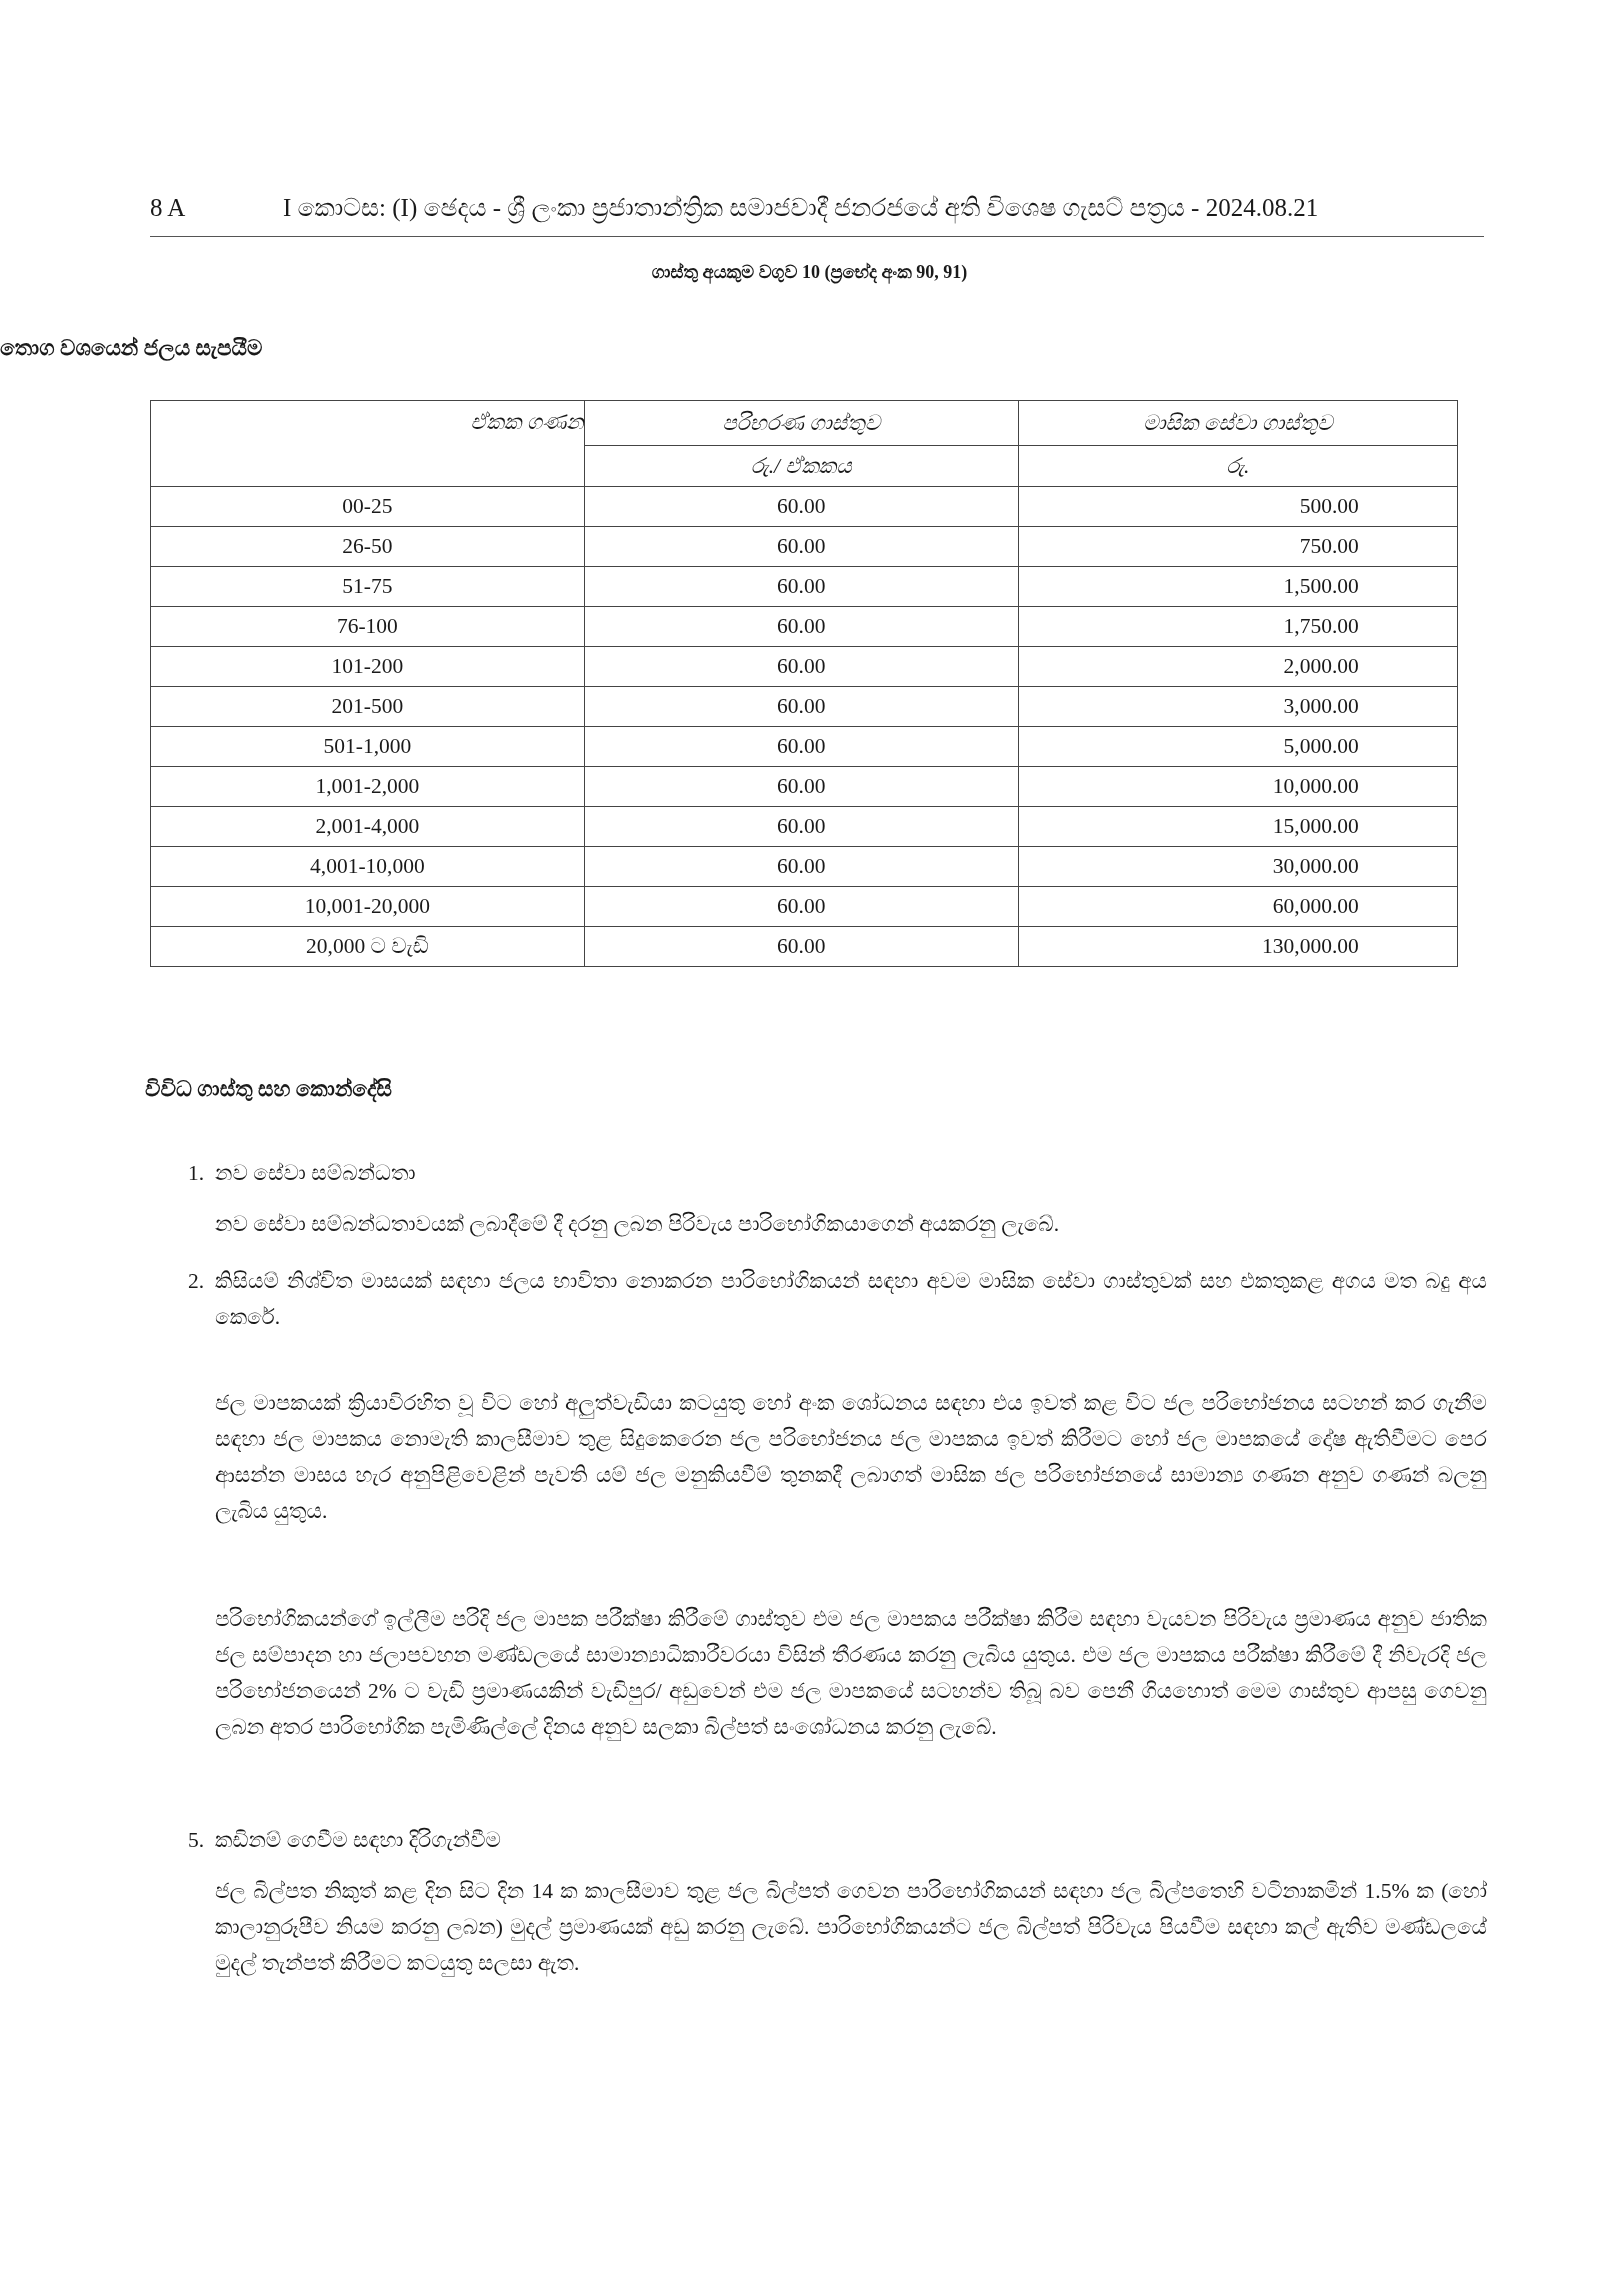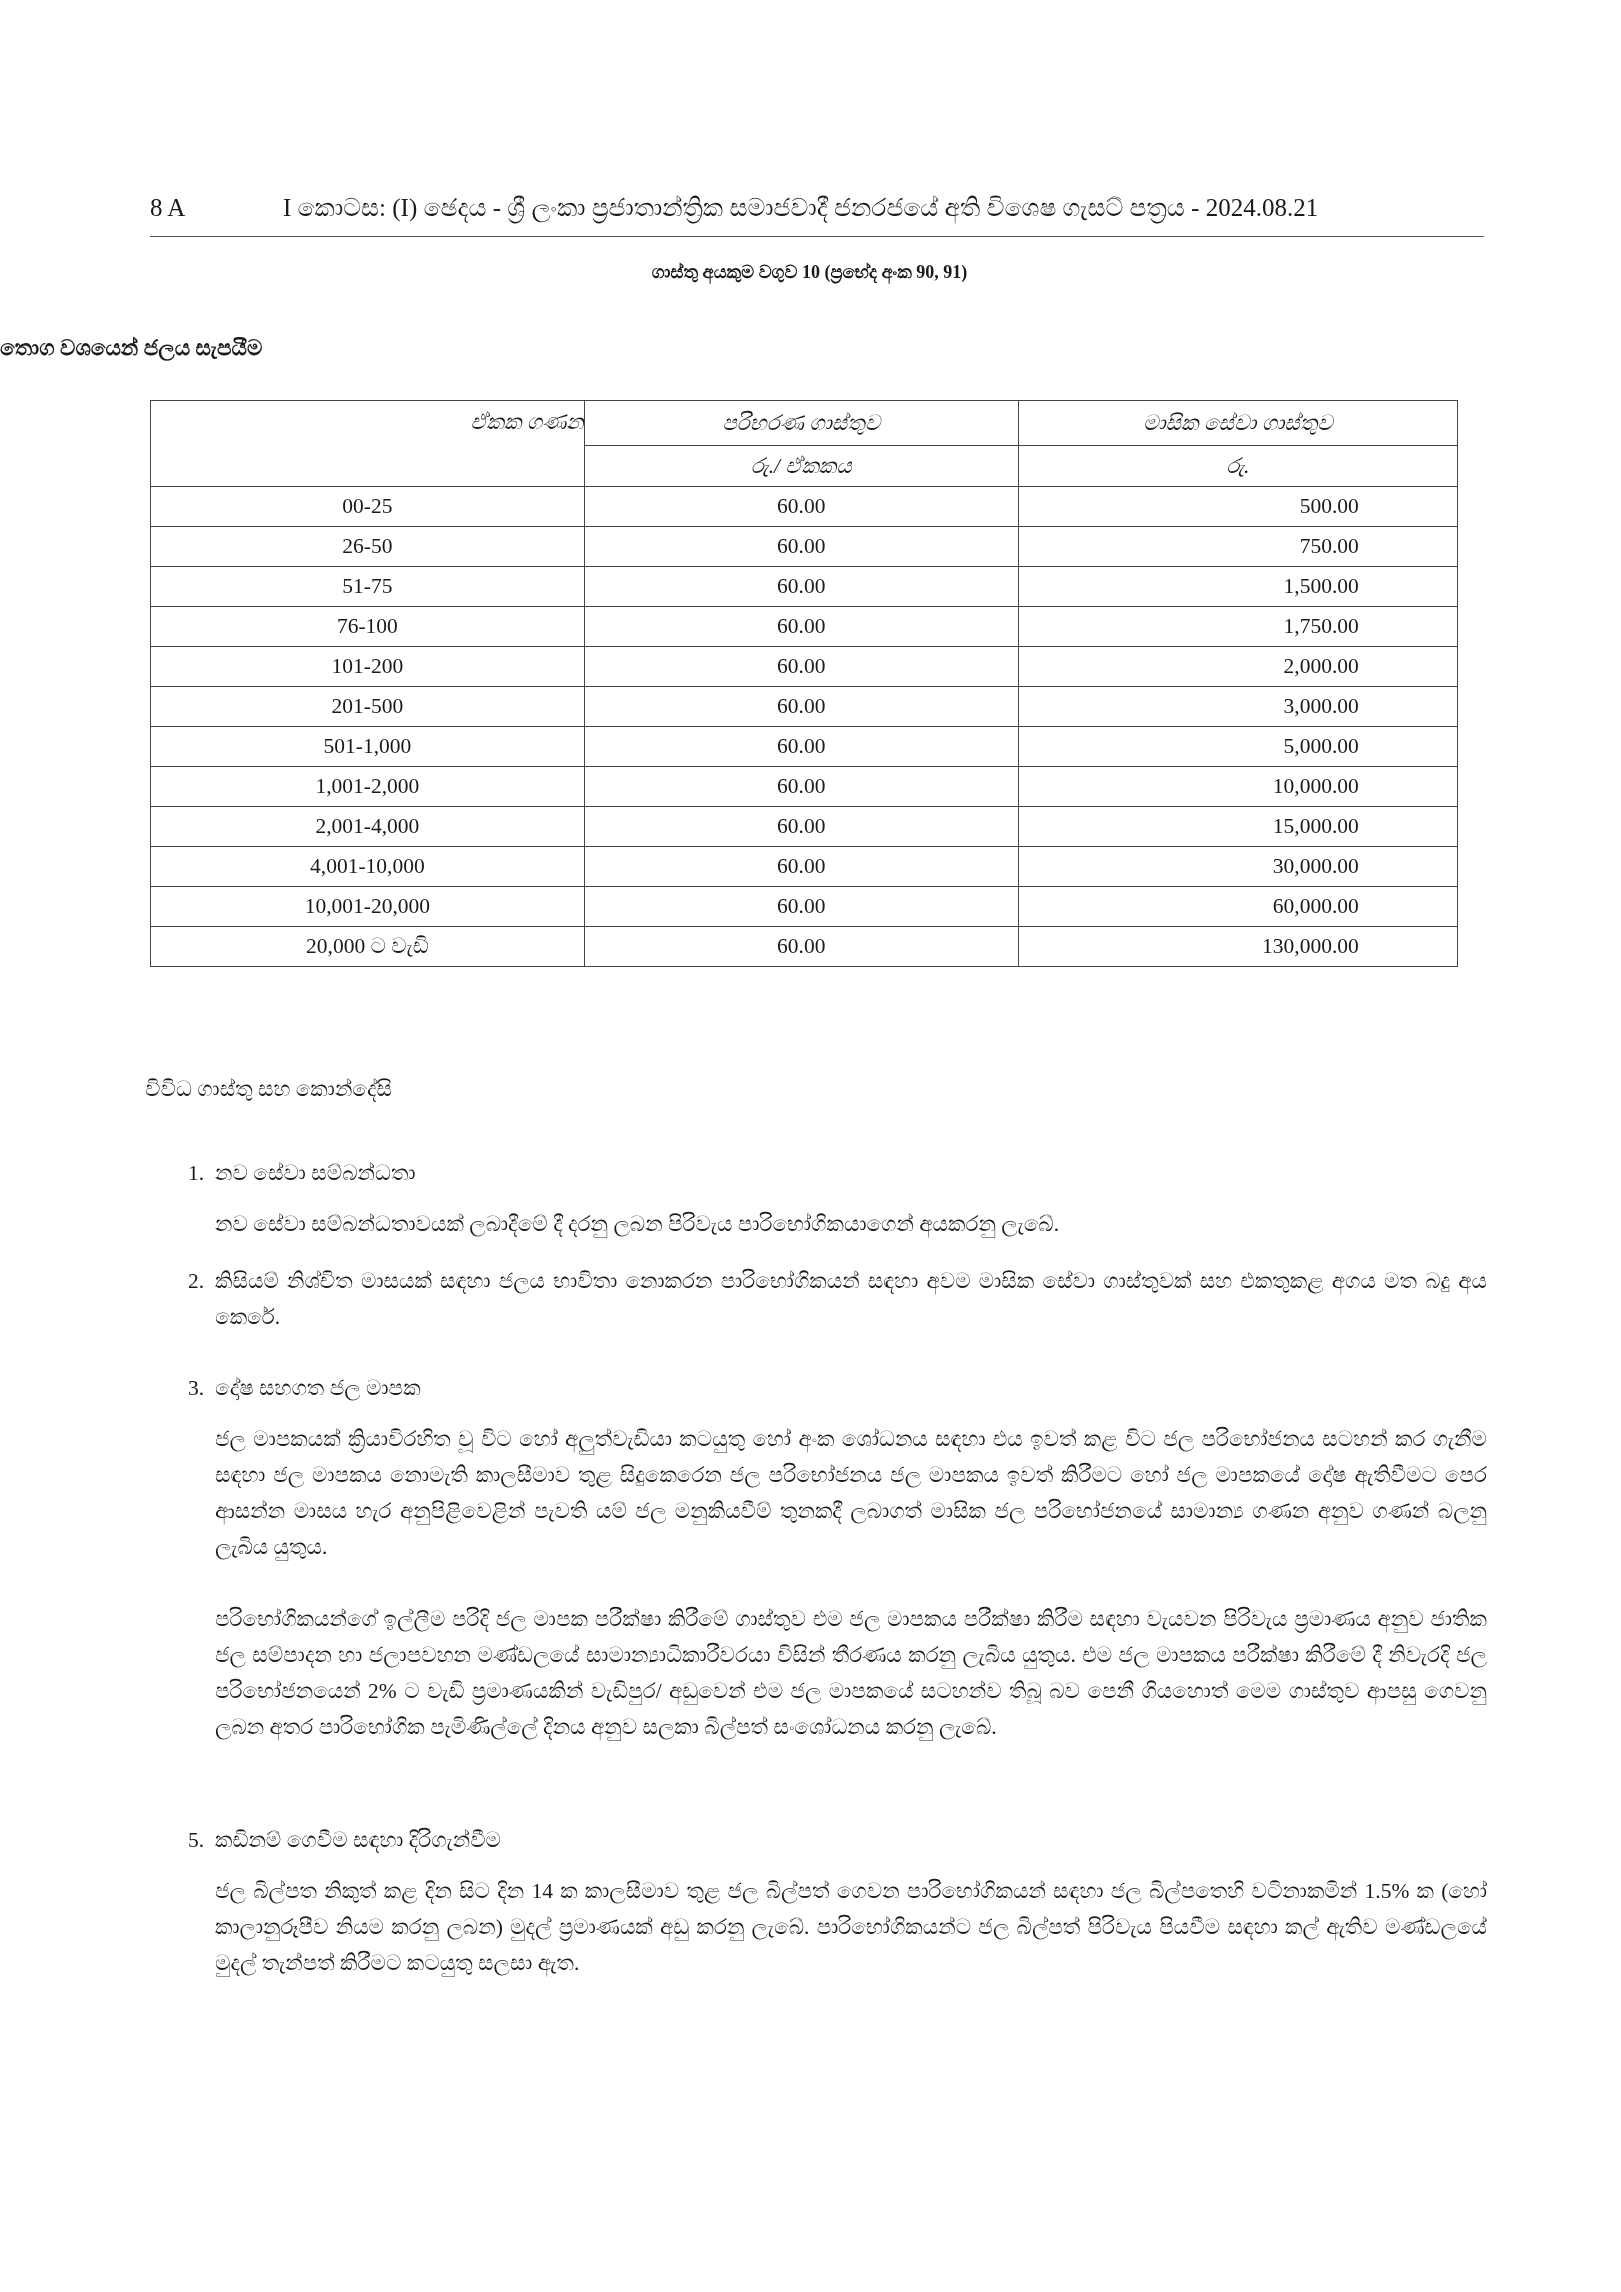--- a/index.html
+++ b/index.html
@@ -91,21 +91,21 @@
       display: inline-block;
       width: 161px;
       text-align: right;
       padding-left: 81px;
     }
     .section-head {
       position: absolute;
       left: 145px;
       top: 1077px;
       font-size: 21.5px;
-      font-weight: normal;
+      font-weight: bold;
     }
     .clause {
       position: absolute;
       left: 188px;
       width: 1299px;
       font-size: 21.5px;
       line-height: 36px;
     }
     .clause .c-title {
       display: block;
@@ -219,21 +219,20 @@
 <div class="clause" id="clause-1">
   <span class="c-title"><span class="c-num">1.</span><span>නව සේවා සම්බන්ධතා</span></span>
   <span class="c-body">නව සේවා සම්බන්ධතාවයක් ලබාදීමේ දී දරනු ලබන පිරිවැය පාරිභෝගිකයාගෙන් අයකරනු ලැබේ.</span>
 </div>
 
 <div class="clause" id="clause-2">
   <span class="c-title" style="padding-left:27px; text-indent:-27px; text-align: justify;"><span class="c-num" style="text-indent:0;">2.</span><span>කිසියම් නිශ්චිත මාසයක් සඳහා ජලය භාවිතා නොකරන පාරිභෝගිකයන් සඳහා අවම මාසික සේවා ගාස්තුවක් සහ එකතුකළ අගය මත බදු අය කෙරේ.</span></span>
 </div>
 
 <div class="clause" id="clause-3">
-  <span class="c-title"><span class="c-num">3.</span><span>දෝෂ සහගත ජල මාපක</span></span>
   <span class="c-body">ජල මාපකයක් ක්‍රියාවිරහිත වූ විට හෝ අලුත්වැඩියා කටයුතු හෝ අංක ශෝධනය සඳහා එය ඉවත් කළ විට ජල පරිභෝජනය සටහන් කර ගැනීම සඳහා ජල මාපකය නොමැති කාලසීමාව තුළ සිදුකෙරෙන ජල පරිභෝජනය ජල මාපකය ඉවත් කිරීමට හෝ ජල මාපකයේ දෝෂ ඇතිවීමට පෙර ආසන්න මාසය හැර අනුපිළිවෙළින් පැවති යම් ජල මනුකියවීම් තුනකදී ලබාගත් මාසික ජල පරිභෝජනයේ සාමාන්‍ය ගණන අනුව ගණන් බලනු ලැබිය යුතුය.</span>
 </div>
 
 <div class="clause" id="clause-4">
   <span class="c-body">පරිභෝගිකයන්ගේ ඉල්ලීම පරිදි ජල මාපක පරීක්ෂා කිරීමේ ගාස්තුව එම ජල මාපකය පරීක්ෂා කිරීම සඳහා වැයවන පිරිවැය ප්‍රමාණය අනුව ජාතික ජල සම්පාදන හා ජලාපවහන මණ්ඩලයේ සාමාන්‍යාධිකාරීවරයා විසින් තීරණය කරනු ලැබිය යුතුය. එම ජල මාපකය පරීක්ෂා කිරීමේ දී නිවැරදි ජල පරිභෝජනයෙන් 2% ට වැඩි ප්‍රමාණයකින් වැඩිපුර/ අඩුවෙන් එම ජල මාපකයේ සටහන්ව තිබූ බව පෙනී ගියහොත් මෙම ගාස්තුව ආපසු ගෙවනු ලබන අතර පාරිභෝගික පැමිණිල්ලේ දිනය අනුව සලකා බිල්පත් සංශෝධනය කරනු ලැබේ.</span>
 </div>
 
 <div class="clause" id="clause-5">
   <span class="c-title"><span class="c-num">5.</span><span>කඩිනම් ගෙවීම සඳහා දිරිගැන්වීම</span></span>
   <span class="c-body">ජල බිල්පත නිකුත් කළ දින සිට දින 14 ක කාලසීමාව තුළ ජල බිල්පත් ගෙවන පාරිභෝගිකයන් සඳහා ජල බිල්පතෙහි වටිනාකමින් 1.5% ක (හෝ කාලානුරූපීව නියම කරනු ලබන) මුදල් ප්‍රමාණයක් අඩු කරනු ලැබේ. පාරිභෝගිකයන්ට ජල බිල්පත් පිරිවැය පියවීම සඳහා කල් ඇතිව මණ්ඩලයේ මුදල් තැන්පත් කිරීමට කටයුතු සලසා ඇත.</span>

